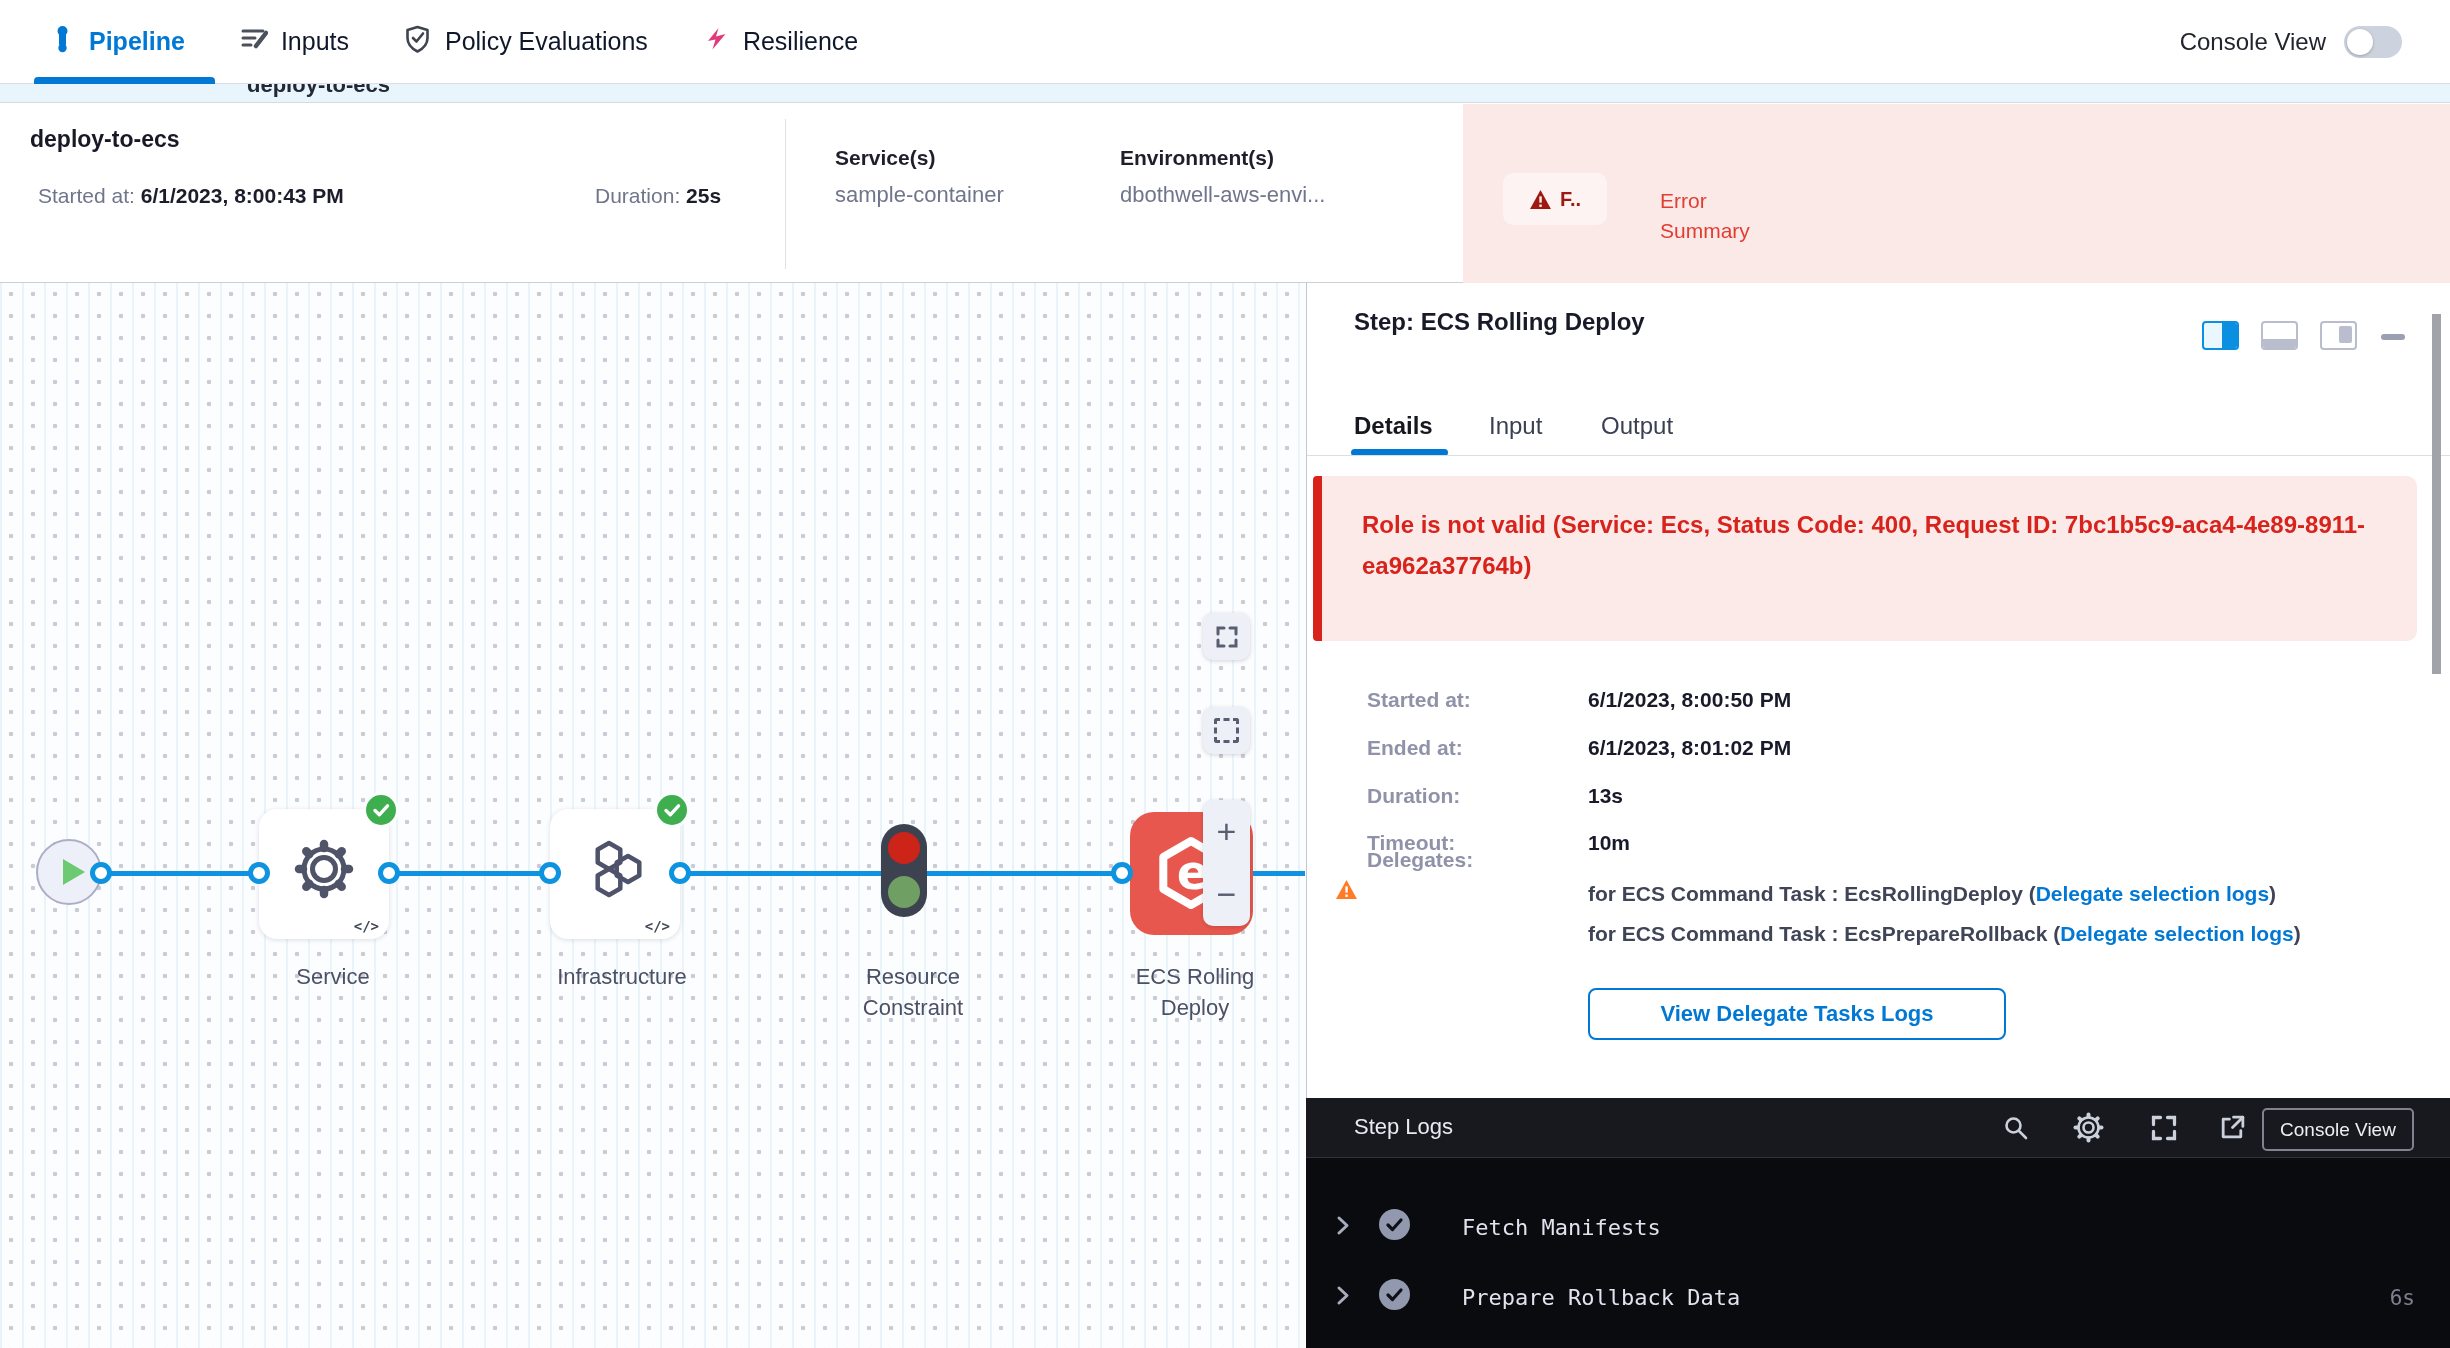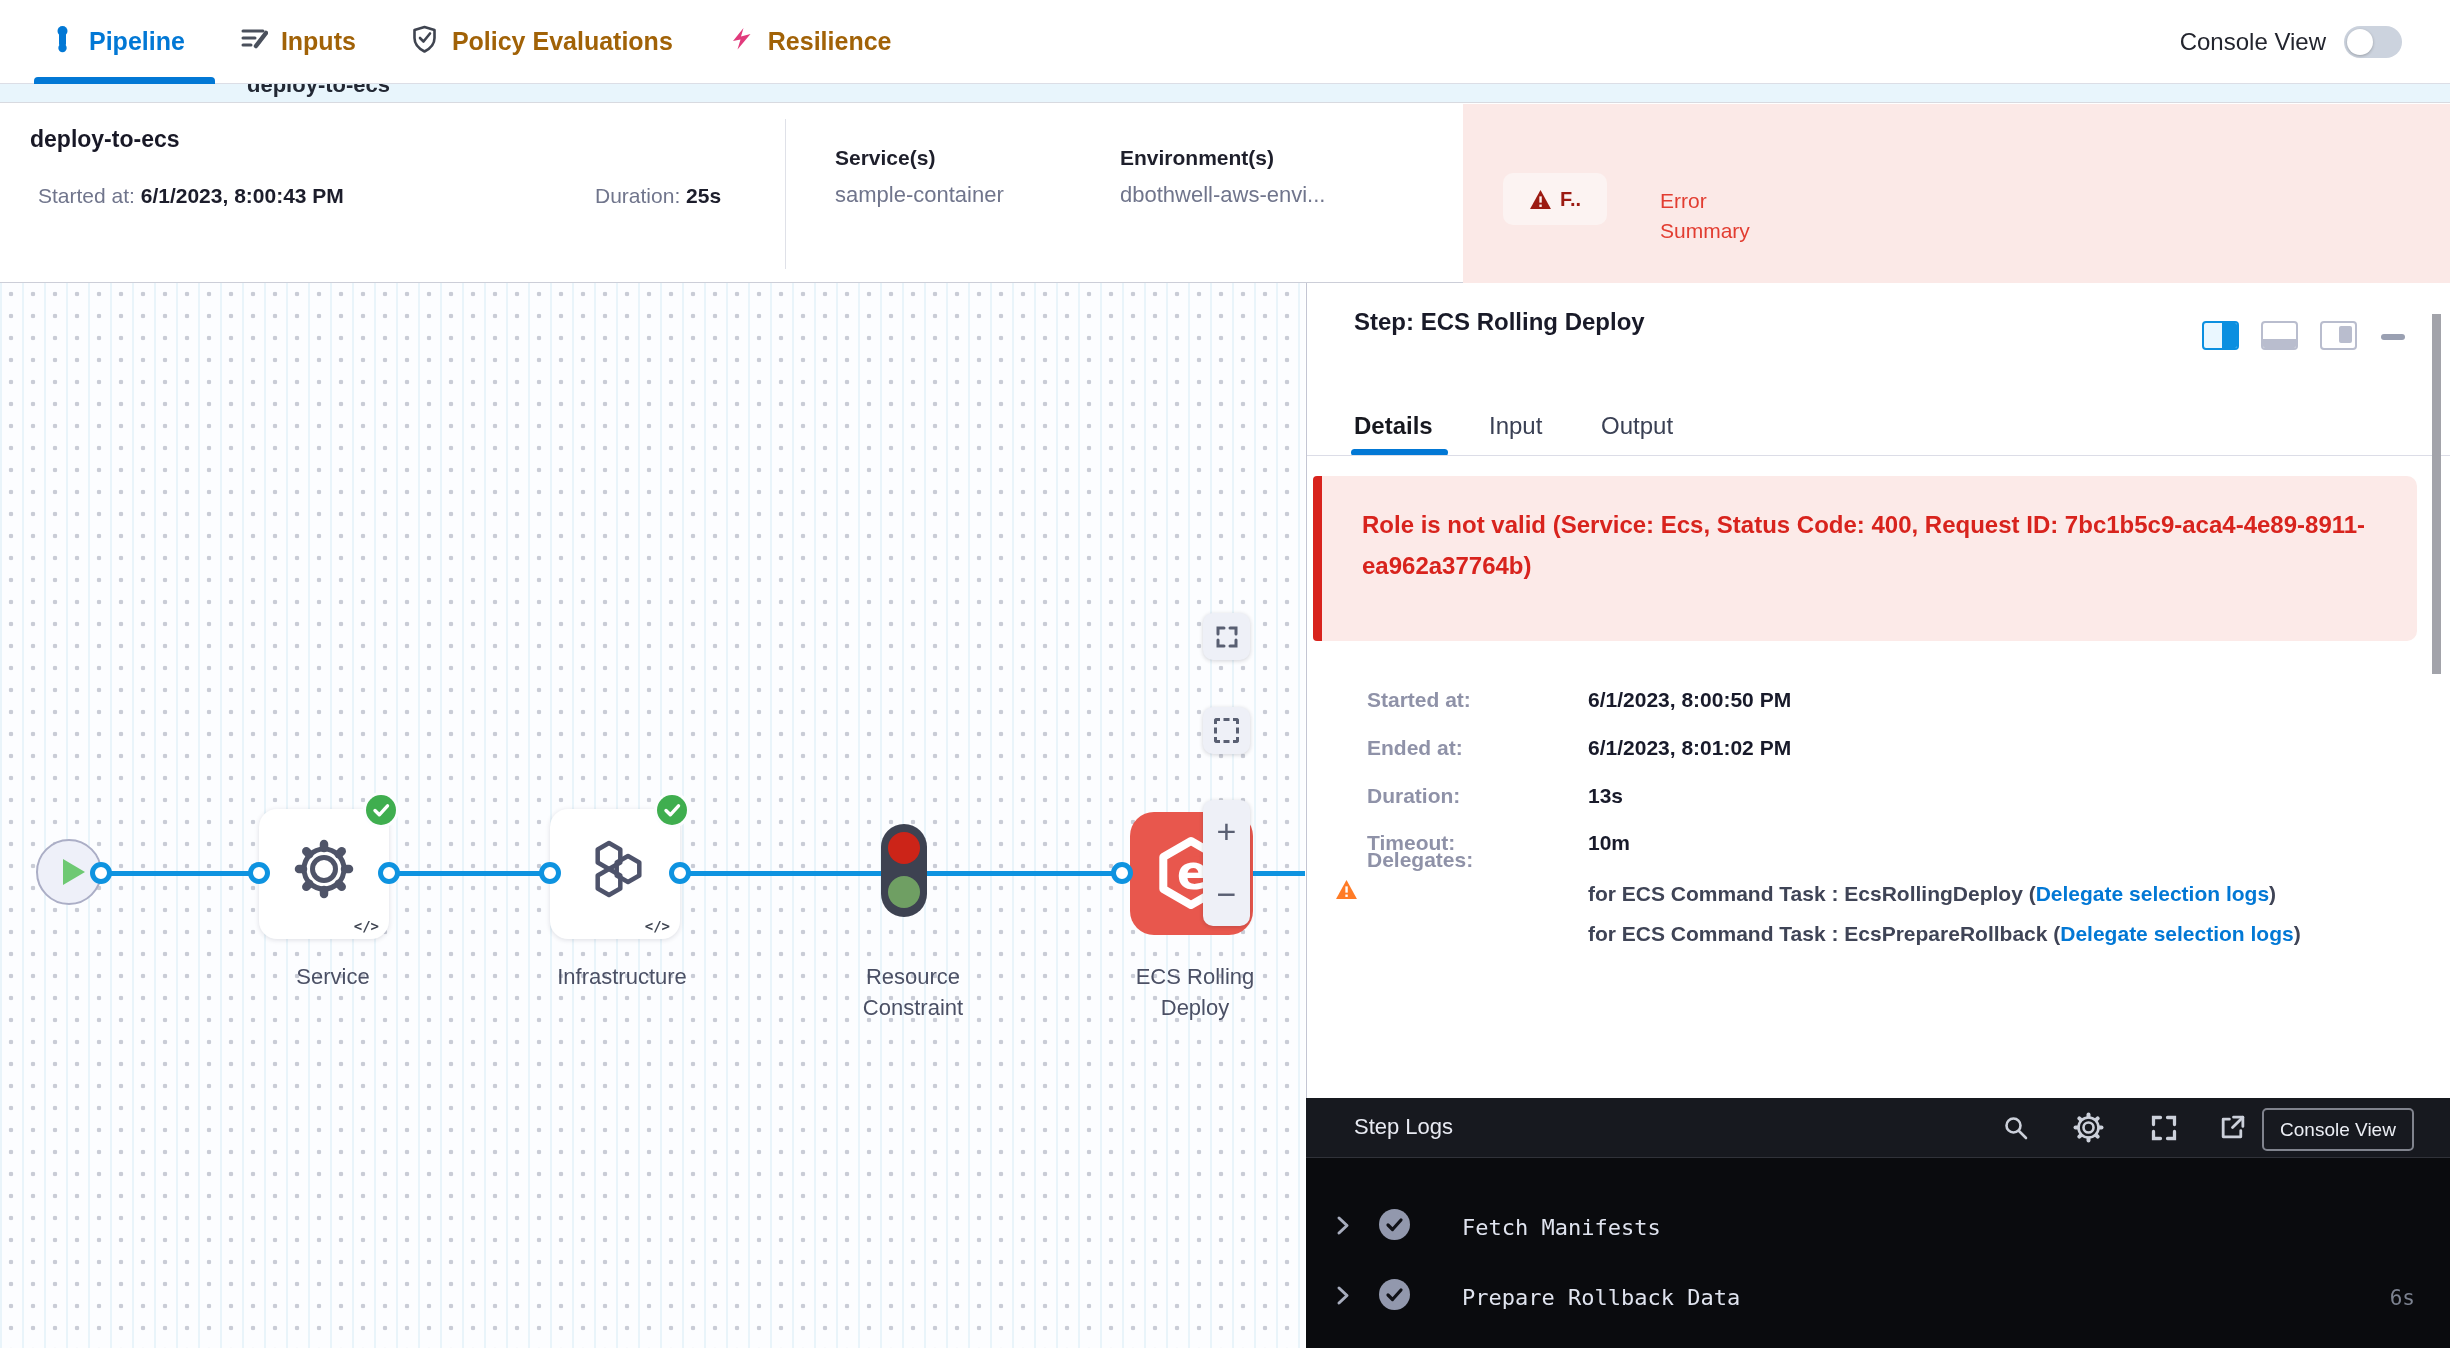--- a/index.html
+++ b/index.html
@@ -4,21 +4,21 @@
 <style>
   * { margin:0; padding:0; box-sizing:border-box; }
   html,body { width:2450px; height:1348px; background:#fff; }
   #app { position:relative; width:2450px; height:1348px; overflow:hidden;
          font-family:"Liberation Sans", sans-serif; color:#1d1e2b; }
 
   
   .nav { position:absolute; left:0; top:0; width:2450px; height:84px; background:#fff;
          border-bottom:1px solid #dcdee6; display:flex; align-items:center; padding:0 48px; }
   .nav-left { display:flex; align-items:center; gap:54px; }
-  .nav-tab { display:flex; align-items:center; gap:13px; font-size:25px; color:#a16207; cursor:pointer;font-weight:bold; }
+  .nav-tab { display:flex; align-items:center; gap:13px; font-size:25px; color:#0f172a; cursor:pointer; }
   .nav-tab.active { color:#0278d5; font-weight:bold; }
   .nav-underline { position:absolute; left:34px; top:77px; width:181px; height:7px;
                    background:#0278d5; border-radius:4px 4px 0 0; }
   .nav-right { margin-left:auto; display:flex; align-items:center; gap:18px; }
   .console-label { font-size:24px; color:#23252e; }
   .toggle { position:relative; width:58px; height:32px; border-radius:16px; background:#ccd3de; }
   .toggle .knob { position:absolute; left:3px; top:3px; width:26px; height:26px; border-radius:50%;
                   background:#fff; box-shadow:0 1px 3px rgba(0,0,0,.25); }
 
   
@@ -345,20 +345,21 @@
 
   <div class="delegates-block">
     <div class="dl-line">
       <span>for ECS Command Task : EcsRollingDeploy (</span><span class="dl-link">Delegate selection logs</span><span>)</span>
     </div>
     <div class="dl-line">
       <span>for ECS Command Task : EcsPrepareRollback (</span><span class="dl-link">Delegate selection logs</span><span>)</span>
     </div>
   </div>
 
+  <div class="view-logs-btn">View Delegate Tasks Logs</div>
   <div class="panel-scrollbar"></div>
 
   <div class="logs"></div>
   <div class="logs-header"></div>
   <div class="logs-title">Step Logs</div>
 
   <svg class="logs-icon" style="left:2002px;top:1114px;" width="28" height="28" viewBox="0 0 28 28" fill="none" stroke="#ccd0da" stroke-width="2.6" stroke-linecap="round">
     <circle cx="11.5" cy="11.5" r="7"></circle>
       <path d="M17 17 L24 24"></path>
   </svg>

